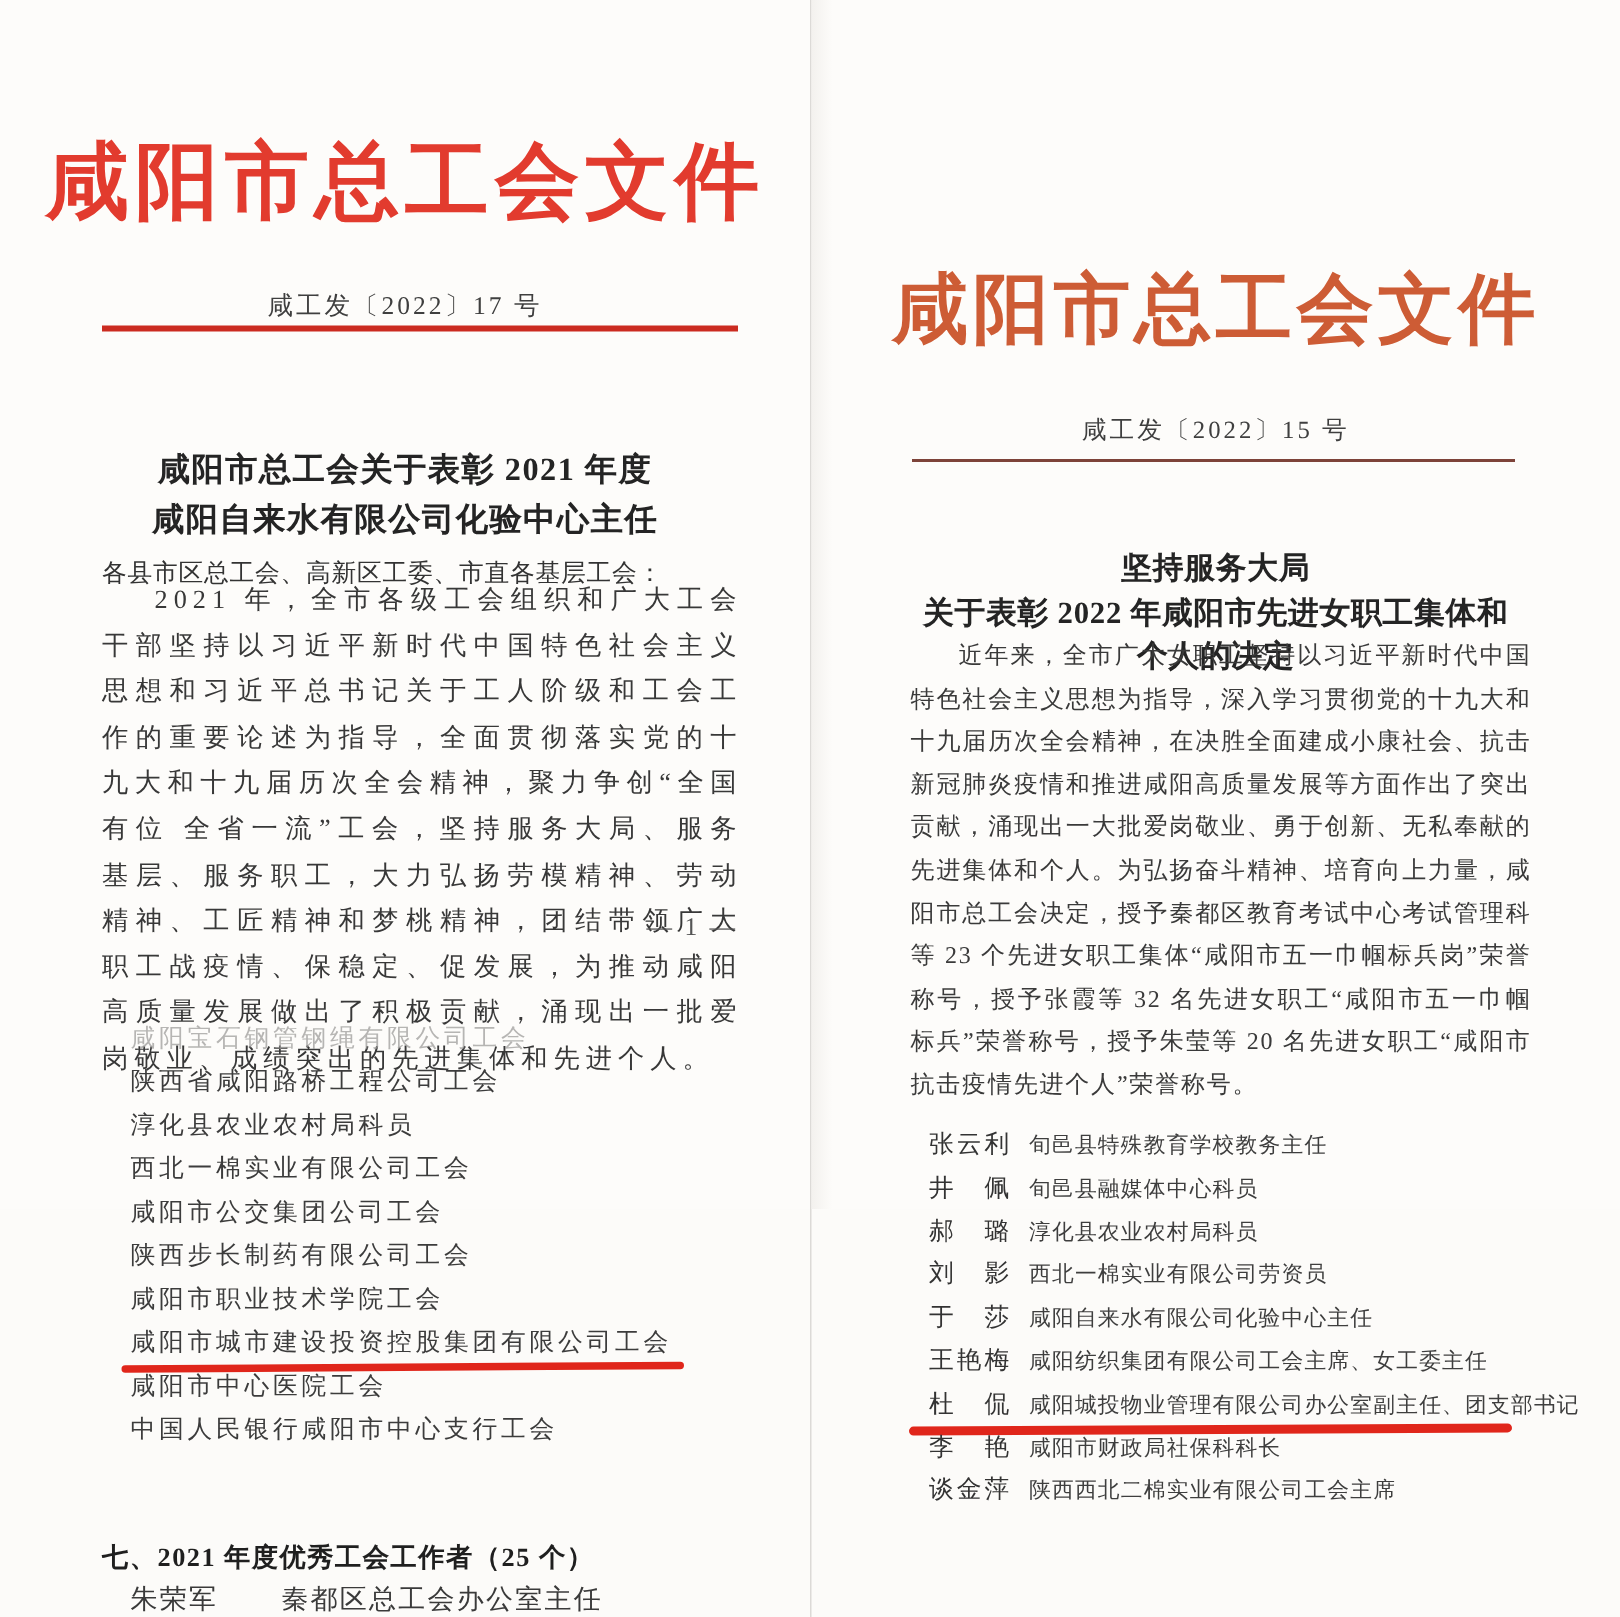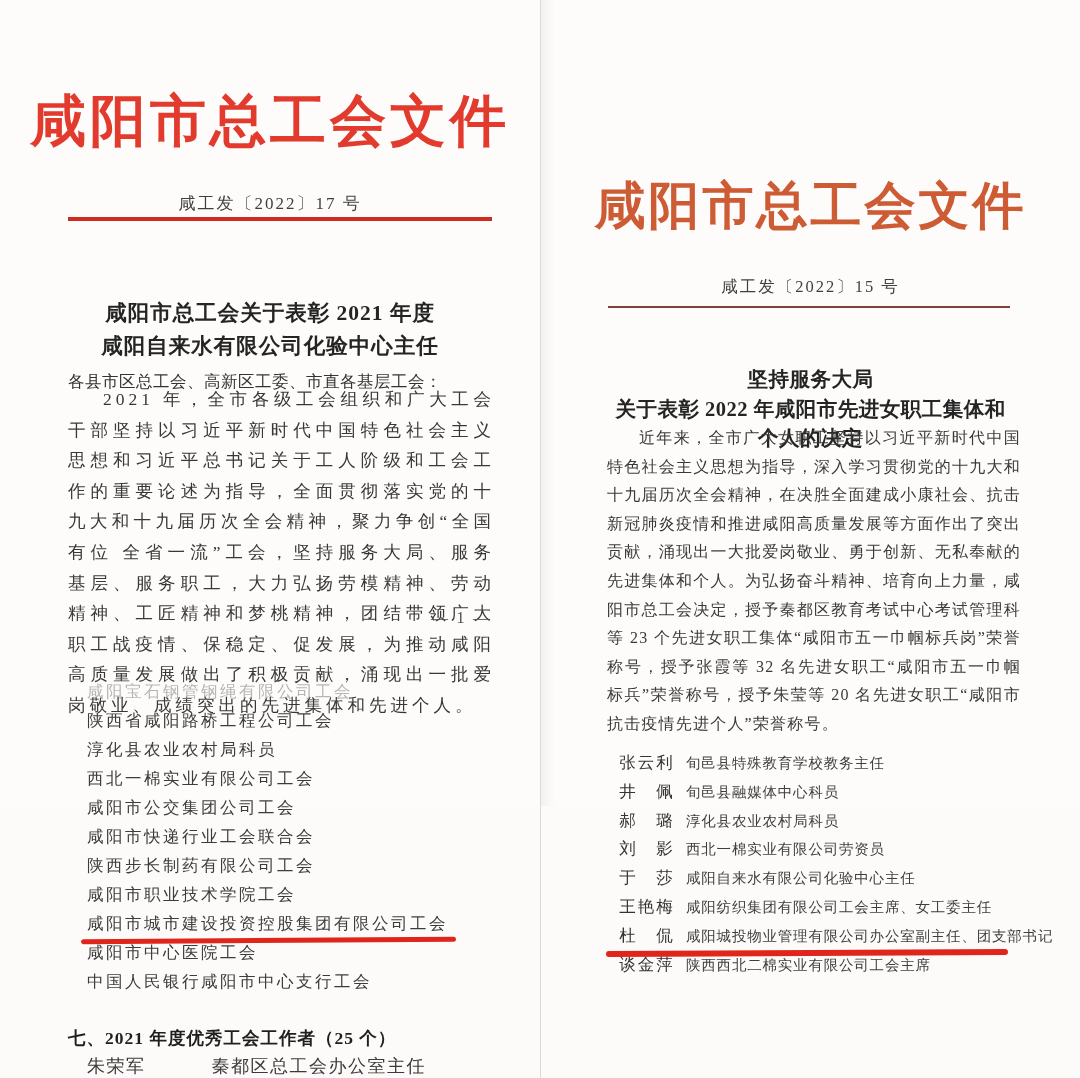--- a/index.html
+++ b/index.html
@@ -33,21 +33,21 @@
   .org-row{height:29px;line-height:29px;white-space:nowrap;}
   .org-row .org-text{display:inline-block;position:relative;}
   .org-row.faded{color:#9b9ب9a;color:#9b9a98;opacity:.72;}
   .org-row.marked .org-text::after{
     content:"";position:absolute;left:-6px;right:-8px;bottom:-5px;height:5px;
     background:#e0261b;border-radius:3px;transform:rotate(-.35deg);
   }
   .section-heading{position:absolute;top:1026px;left:68px;font-size:17.5px;font-weight:bold;
     letter-spacing:1px;color:#1f1f1f;white-space:nowrap;}
   .winner-row{position:absolute;top:1054px;left:87px;font-size:18px;letter-spacing:1.5px;color:#3a3a3a;white-space:nowrap;}
-  .winner-row .winner-pos{margin-left:60px;}
+  .winner-row .winner-pos{margin-left:36px;}
 
   
   .page-right .letterhead{top:172px;font-size:51px;letter-spacing:3px;color:#cd5c35;}
   .page-right .doc-number{top:276px;font-size:16.5px;}
   .rule-right{top:306px;left:67px;width:402px;height:2px;background:#7d4339;}
   .page-right .doc-title{top:322px;font-size:20.5px;line-height:29.5px;letter-spacing:.5px;}
   .paragraph-right{position:absolute;top:424px;left:66px;width:414px;font-size:16px;line-height:28.6px;
     letter-spacing:1.2px;text-indent:2em;text-align:justify;color:#3a3a3a;}
   .people-list{position:absolute;top:752px;left:67px;width:460px;text-align:center;}
   .person-row{position:relative;display:flex;align-items:baseline;height:28.8px;white-space:nowrap;}
@@ -91,23 +91,20 @@
         </div>
 
         <div class="org-row">
           <span class="org-text">西北一棉实业有限公司工会</span>
         </div>
 
         <div class="org-row">
           <span class="org-text">咸阳市公交集团公司工会</span>
         </div>
 
-        <div class="org-row">
-          <span class="org-text">咸阳市快递行业工会联合会</span>
-        </div>
 
         <div class="org-row">
           <span class="org-text">陕西步长制药有限公司工会</span>
         </div>
 
         <div class="org-row">
           <span class="org-text">咸阳市职业技术学院工会</span>
         </div>
 
         <div class="org-row marked">
@@ -174,20 +171,24 @@
         <div class="person-row">
           <span class="person-name">王艳梅</span>
           <span class="person-pos">咸阳纺织集团有限公司工会主席、女工委主任</span>
         </div>
 
         <div class="person-row marked">
           <span class="person-name">杜　侃</span>
           <span class="person-pos">咸阳城投物业管理有限公司办公室副主任、团支部书记</span>
         </div>
 
+        <div class="person-row">
+          <span class="person-name">李　艳</span>
+          <span class="person-pos">咸阳市财政局社保科科长</span>
+        </div>
 
         <div class="person-row">
           <span class="person-name">谈金萍</span>
           <span class="person-pos">陕西西北二棉实业有限公司工会主席</span>
         </div>
       </div>
   </div>
 
 </div>
 

